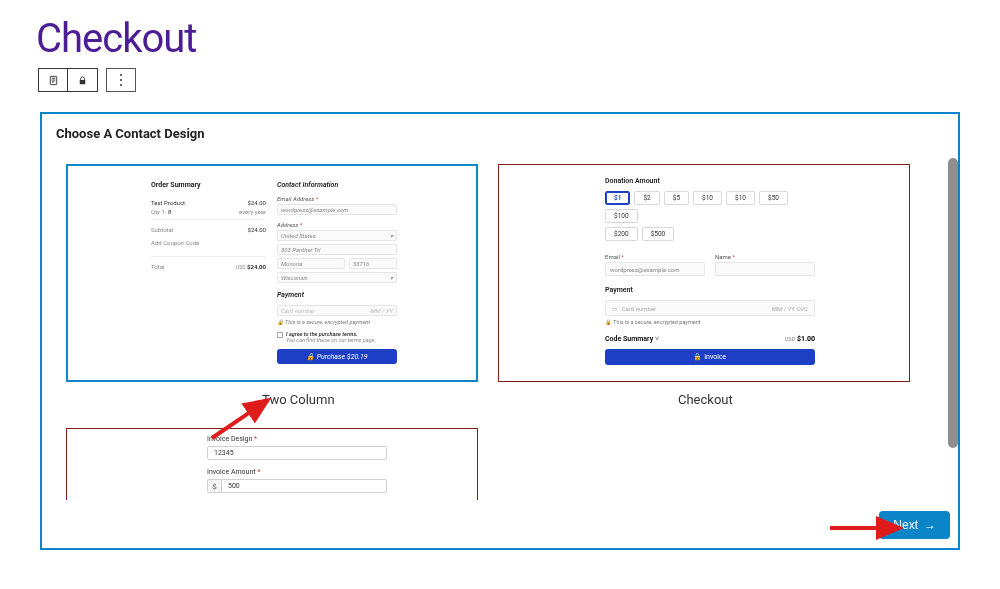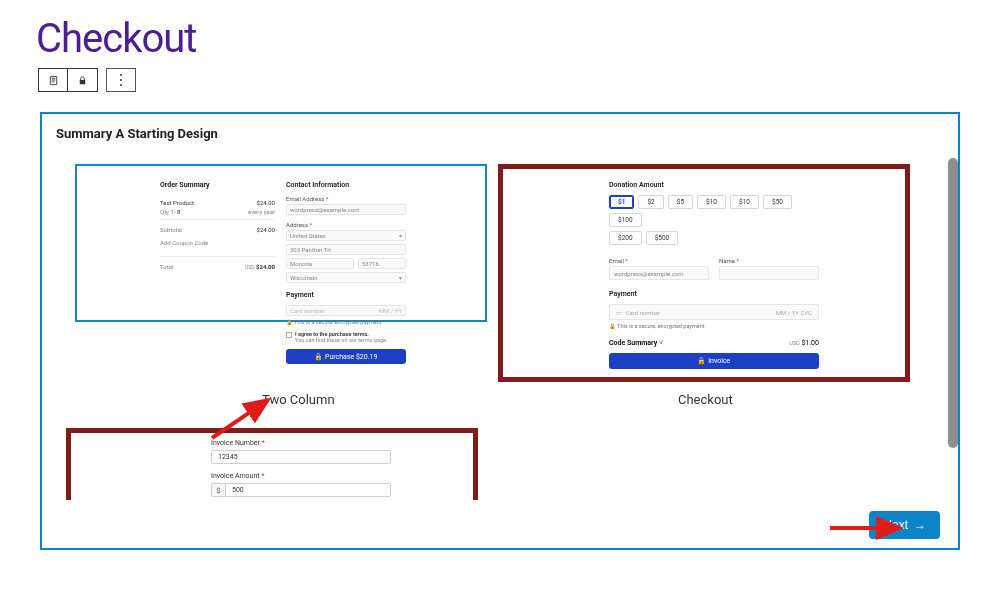--- a/index.html
+++ b/index.html
@@ -36,34 +36,34 @@
   .panel-title {
     position:absolute; left:14px; top:12px; font-size:13px; font-weight:700; color:#222;
   }
   .scroll-area {
     position:absolute; left:0; right:0; top:38px; bottom:48px; overflow:hidden;
   }
   .template-label {
     position:absolute; font-size:13px; color:#333;
   }
   .tpl-card {
-    position:absolute; border:5px solid #7f1d1d; background:#fff;
+    position:absolute; border:1px solid #7f1d1d; background:#fff;
   }
   .tpl-card.selected { border:1px solid #1287c8; box-shadow:0 0 0 1px #1287c8 inset; }
 
   
   .scrollbar {
     position:absolute; right:0; top:6px; width:10px; height:290px; border-radius:6px;
     background:#8f8f8f;
   }
 
   
   .footer {
     position:absolute; left:0; right:0; bottom:0; height:46px;
-    display:flex; align-items:center; justify-content:flex-end; padding-right:18px;
+    display:flex; align-items:center; justify-content:flex-end; padding-right:8px;
   }
   .next-btn {
     background:#0b84c8; color:#fff; border:none; border-radius:4px;
     padding:7px 14px; font-size:12px; display:flex; align-items:center; gap:6px;
   }
 
   
   .os-title { font-size:7px; font-weight:700; color:#222; }
   .os-row { display:flex; justify-content:space-between; font-size:6px; color:#333; margin-top:6px;}
   .os-row .muted { color:#888; }
@@ -139,25 +139,25 @@
       <rect x="6" y="11" width="12" height="9" rx="1"></rect>
         <path d="M8 11V8a4 4 0 0 1 8 0v3" fill="none" stroke="#333" stroke-width="2"></path>
     </svg>
   </div>
   <div class="tool-more">
     <div class="dots"></div>
   </div>
 </div>
 
 <div class="panel">
-  <div class="panel-title">Summary A Starting Design</div>
+  <div class="panel-title">Choose A Contact Design</div>
 
   <div class="scroll-area">
 
-    <div class="tpl-card selected" style="left:33px; top:12px; width:412px; height:158px;">
+    <div class="tpl-card selected" style="left:24px; top:12px; width:412px; height:218px;">
 
       <div style="position:absolute; left:84px; top:16px; width:115px;">
         <div class="os-title">Order Summary</div>
         <div class="os-row" style="margin-top:10px;">
           <div>Test Product</div>
           <div>$24.00</div>
         </div>
         <div class="os-row" style="margin-top:2px;">
           <div>
             <span class="muted">Qty 1-</span>
@@ -177,21 +177,21 @@
         <div class="os-hr" style="margin-top:10px;"></div>
         <div class="os-row">
           <div class="muted">Total</div>
           <div>
             <span class="muted" style="font-size:5px;">USD</span>
             <span style="font-weight:700;">$24.00</span>
           </div>
         </div>
       </div>
 
-      <div style="position:absolute; left:210px; top:16px; width:120px;">
+      <div style="position:absolute; left:210px; top:16px; width:120px;font-style:italic;">
         <div class="ci-sec-title">Contact Information</div>
         <div class="ci-label"><span>Email Address</span><span class="ci-star"> *</span></div>
         <div class="ci-input" style="margin-top:2px;">
             <span>wordpress@example.com</span>
           </div>
 
         <div class="ci-label" style="margin-top:6px;"><span>Address</span><span class="ci-star"> *</span></div>
         <div class="ci-input ci-chev" style="margin-top:2px;">
             <span>United States</span>
           </div>
@@ -257,34 +257,34 @@
           <span style="margin-left:auto;">MM / YY  CVC</span>
         </div>
         <div class="micro" style="margin-top:3px;">🔒 <span>This is a secure, encrypted payment</span></div>
 
         <div style="display:flex; justify-content:space-between; align-items:center; margin-top:10px;">
           <div style="font-size:7px; font-weight:600;">
             <span>Code Summary</span> <span style="color:#888;">˅</span>
           </div>
           <div style="font-size:7px;">
             <span style="color:#888;font-size:5.5px;">USD</span>
-            <span style="font-weight:400;">$1.00</span>
+            <span style="font-weight:700;">$1.00</span>
           </div>
         </div>
 
         <div class="primary-btn" style="height:16px; margin-top:6px;">
           🔒&nbsp;<span>Invoice</span>
         </div>
       </div>
     </div>
     <div class="template-label" style="left:636px; top:240px;">Checkout</div>
 
     <div class="tpl-card" style="left:24px; top:276px; width:412px; height:100px;">
       <div style="position:absolute; left:140px; top:6px; width:180px;">
-        <div class="inv-label"><span>Invoice Number</span><span class="ci-star"> *</span></div>
+        <div class="inv-label"><span>Invoice Design</span><span class="ci-star"> *</span></div>
         <div class="inv-input" style="margin-top:3px;">
             <span>12345</span>
           </div>
         <div class="inv-label" style="margin-top:8px;"><span>Invoice Amount</span><span class="ci-star"> *</span></div>
         <div style="display:flex; margin-top:3px;">
           <div class="inv-dollar">$</div>
           <div class="inv-input" style="flex:1; border-radius:0 2px 2px 0;">
               <span>500</span>
             </div>
         </div>

